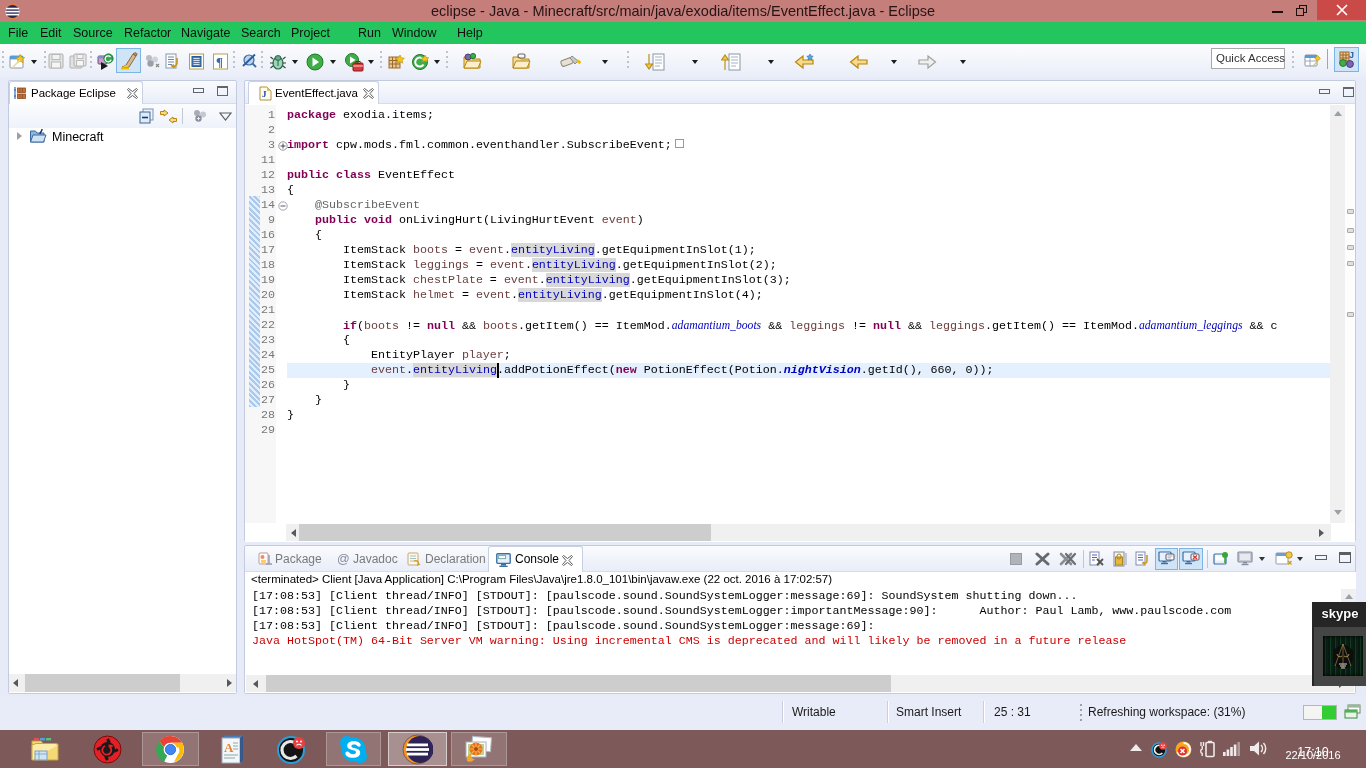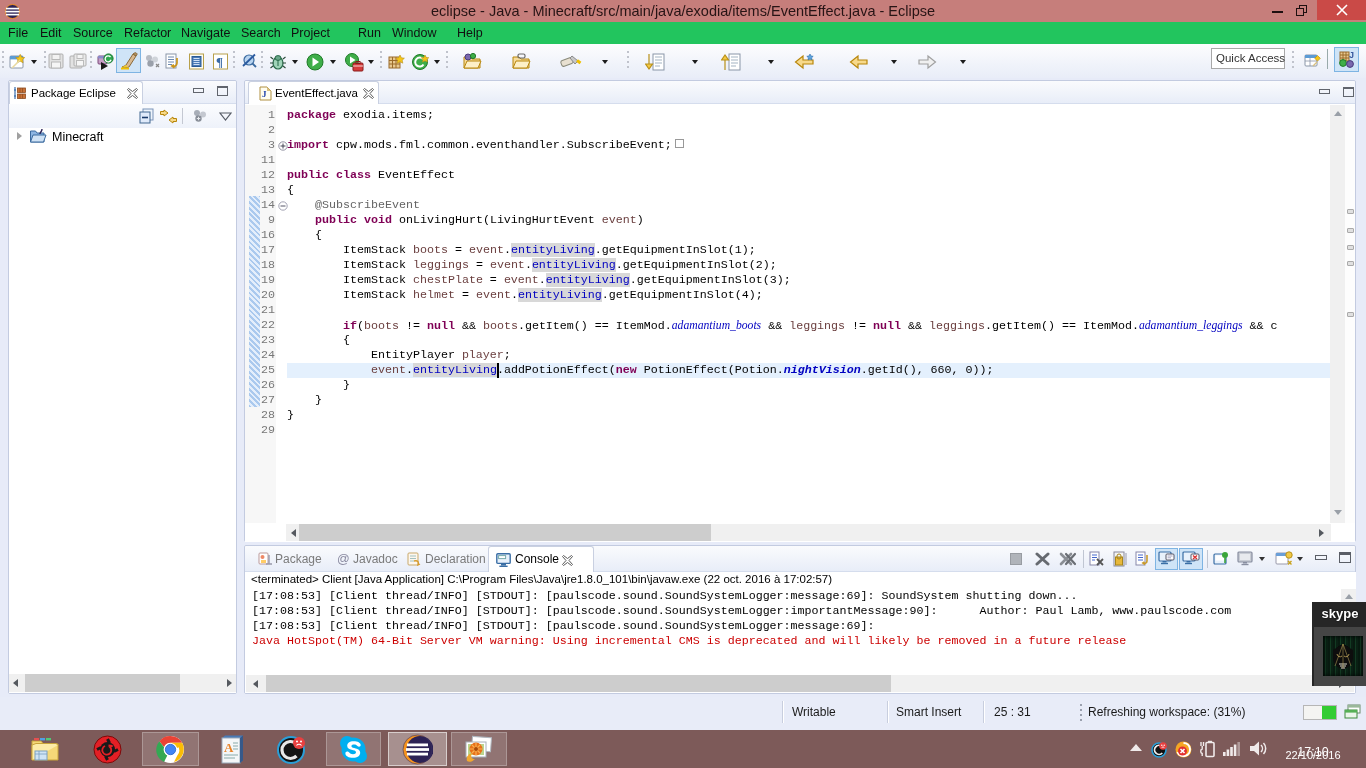--- a/index.html
+++ b/index.html
@@ -418,21 +418,21 @@
   <span class="abs" style="left:30px;top:6px;font-size:12px;color:#7a7a7a">Package</span>
   <span class="abs" style="left:92px;top:6px;font-size:12.5px;color:#8a8aa0">@</span>
   <span class="abs" style="left:108px;top:6px;font-size:12px;color:#7a7a7a">Javadoc</span>
   <svg class="abs" style="left:162px;top:6px" width="15" height="14" viewBox="0 0 15 14">
     <rect x="1" y="1" width="10" height="12" rx="1" fill="#fdf7ee" stroke="#c9a96a"></rect>
     <path d="M3 4 h6 M3 6.5 h6 M3 9 h4" stroke="#9bb" stroke-width="0.9"></path>
     <path d="M7 9 c4 -1 5 1 4 4 l2 -1" fill="none" stroke="#d79b2a" stroke-width="1.3"></path>
   </svg>
   <span class="abs" style="left:180px;top:6px;font-size:12px;color:#7a7a7a">Declaration</span>
 
-  <div class="tab-active" style="left:243px;top:0px;width:106px;height:26px">
+  <div class="tab-active" style="left:243px;top:0px;width:95px;height:26px">
     <svg class="abs" style="left:7px;top:6px" width="15" height="14" viewBox="0 0 15 14">
       <rect x="0.8" y="0.8" width="13.4" height="9.6" rx="1" fill="#e8f1fb" stroke="#3a6ea5" stroke-width="1.4"></rect>
       <rect x="2.6" y="2.6" width="7" height="3" fill="#fff" stroke="#7aa"></rect>
       <rect x="5" y="11" width="5" height="1.6" fill="#3a6ea5"></rect>
       <rect x="3.4" y="12.6" width="8.2" height="1.4" fill="#3a6ea5"></rect>
     </svg>
     <span class="abs" style="left:26px;top:5px;font-size:12px;color:#000">Console</span>
     <svg class="abs" style="left:73px;top:8px" width="11" height="11" viewBox="0 0 11 11">
       <path d="M1.5 0.5 L5.5 3.5 L9.5 0.5 L10.5 1.5 L7 5.5 L10.5 9.5 L9.5 10.5 L5.5 7.5 L1.5 10.5 L0.5 9.5 L4 5.5 L0.5 1.5 z" fill="none" stroke="#5a5a5a" stroke-width="1"></path>
     </svg>

